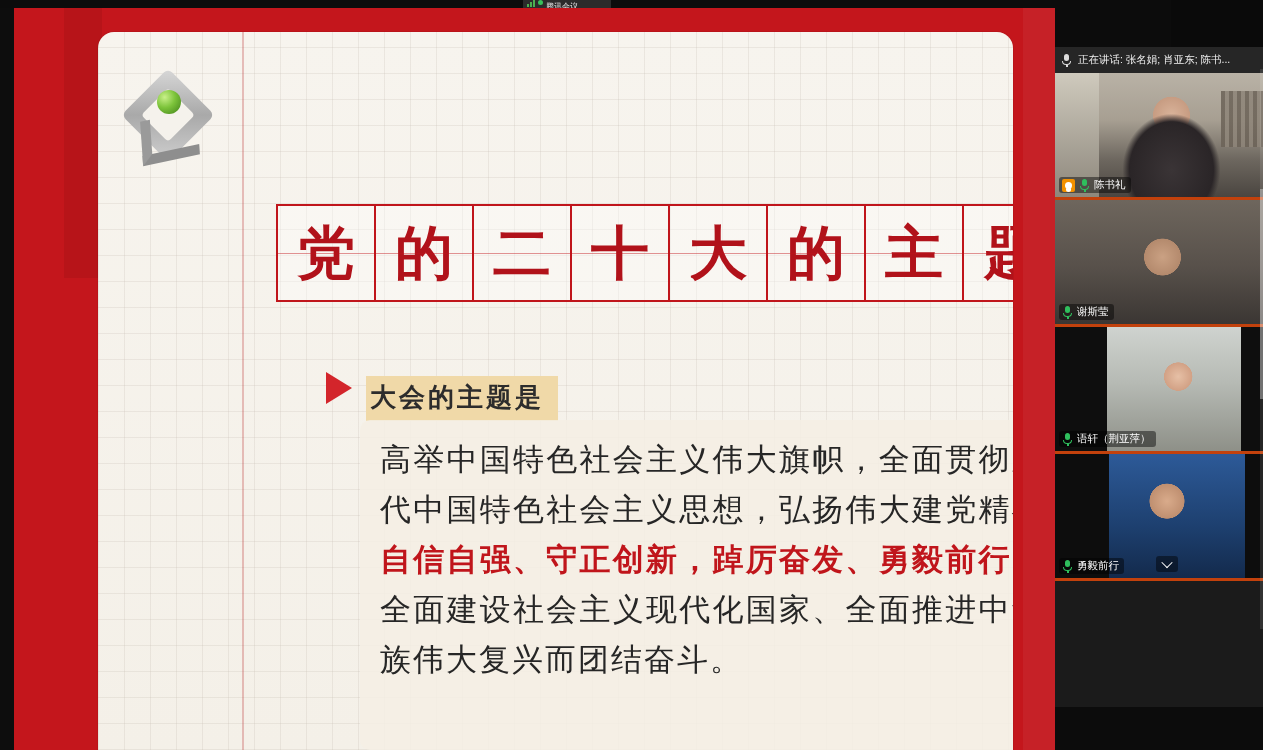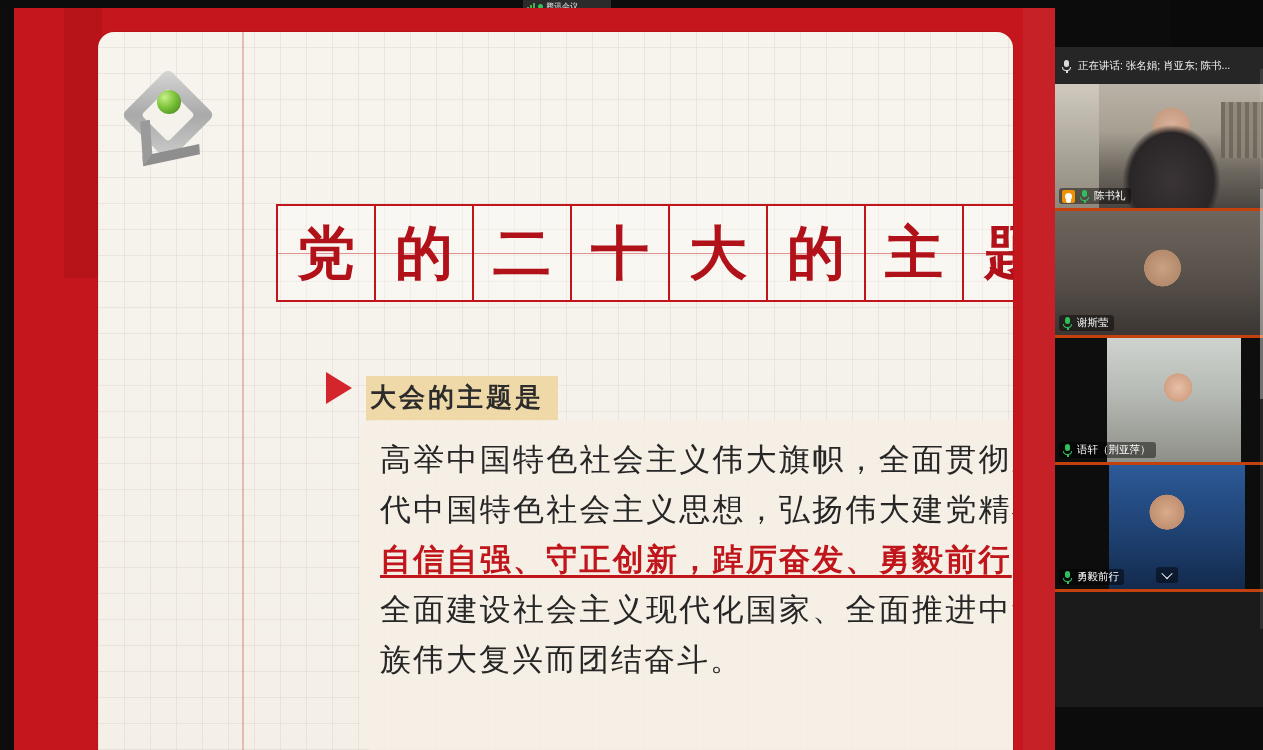--- a/index.html
+++ b/index.html
@@ -24,21 +24,20 @@
   
   .top-pill {
     position: absolute;
     left: 523px;
     top: 0;
     width: 88px;
     height: 13px;
     background: #2b2b2b;
     border-radius: 0 0 4px 4px;
     display: flex;
-    align-items: center;
     gap: 3px;
     padding: 0 4px;
     box-sizing: border-box;
   }
   .top-pill .bars {
     display: flex;
     align-items: flex-end;
     gap: 1px;
     height: 7px;
   }
@@ -259,37 +258,36 @@
     font-family: "DejaVu Sans", "Liberation Sans", sans-serif;
     font-size: 31px;
     line-height: 50px;
     color: #262626;
     letter-spacing: 2px;
     text-align: justify;
   }
   .body-text .hl {
     color: #c0151b;
     font-weight: bold;
-    text-decoration: underline;
     text-decoration-color: #c0151b;
     text-underline-offset: 5px;
     margin-top: 48px;
   }
 
   
   .panel {
     position: absolute;
     right: 0;
     top: 47px;
     width: 208px;
     height: 660px;
     background: #1b1b1b;
   }
   .panel-header {
-    height: 37px;
+    height: 26px;
     background: #262626;
     display: flex;
     align-items: center;
     gap: 6px;
     padding: 0 6px;
     box-sizing: border-box;
   }
   .mic-glyph {
     width: 11px; height: 14px;
     position: relative;

